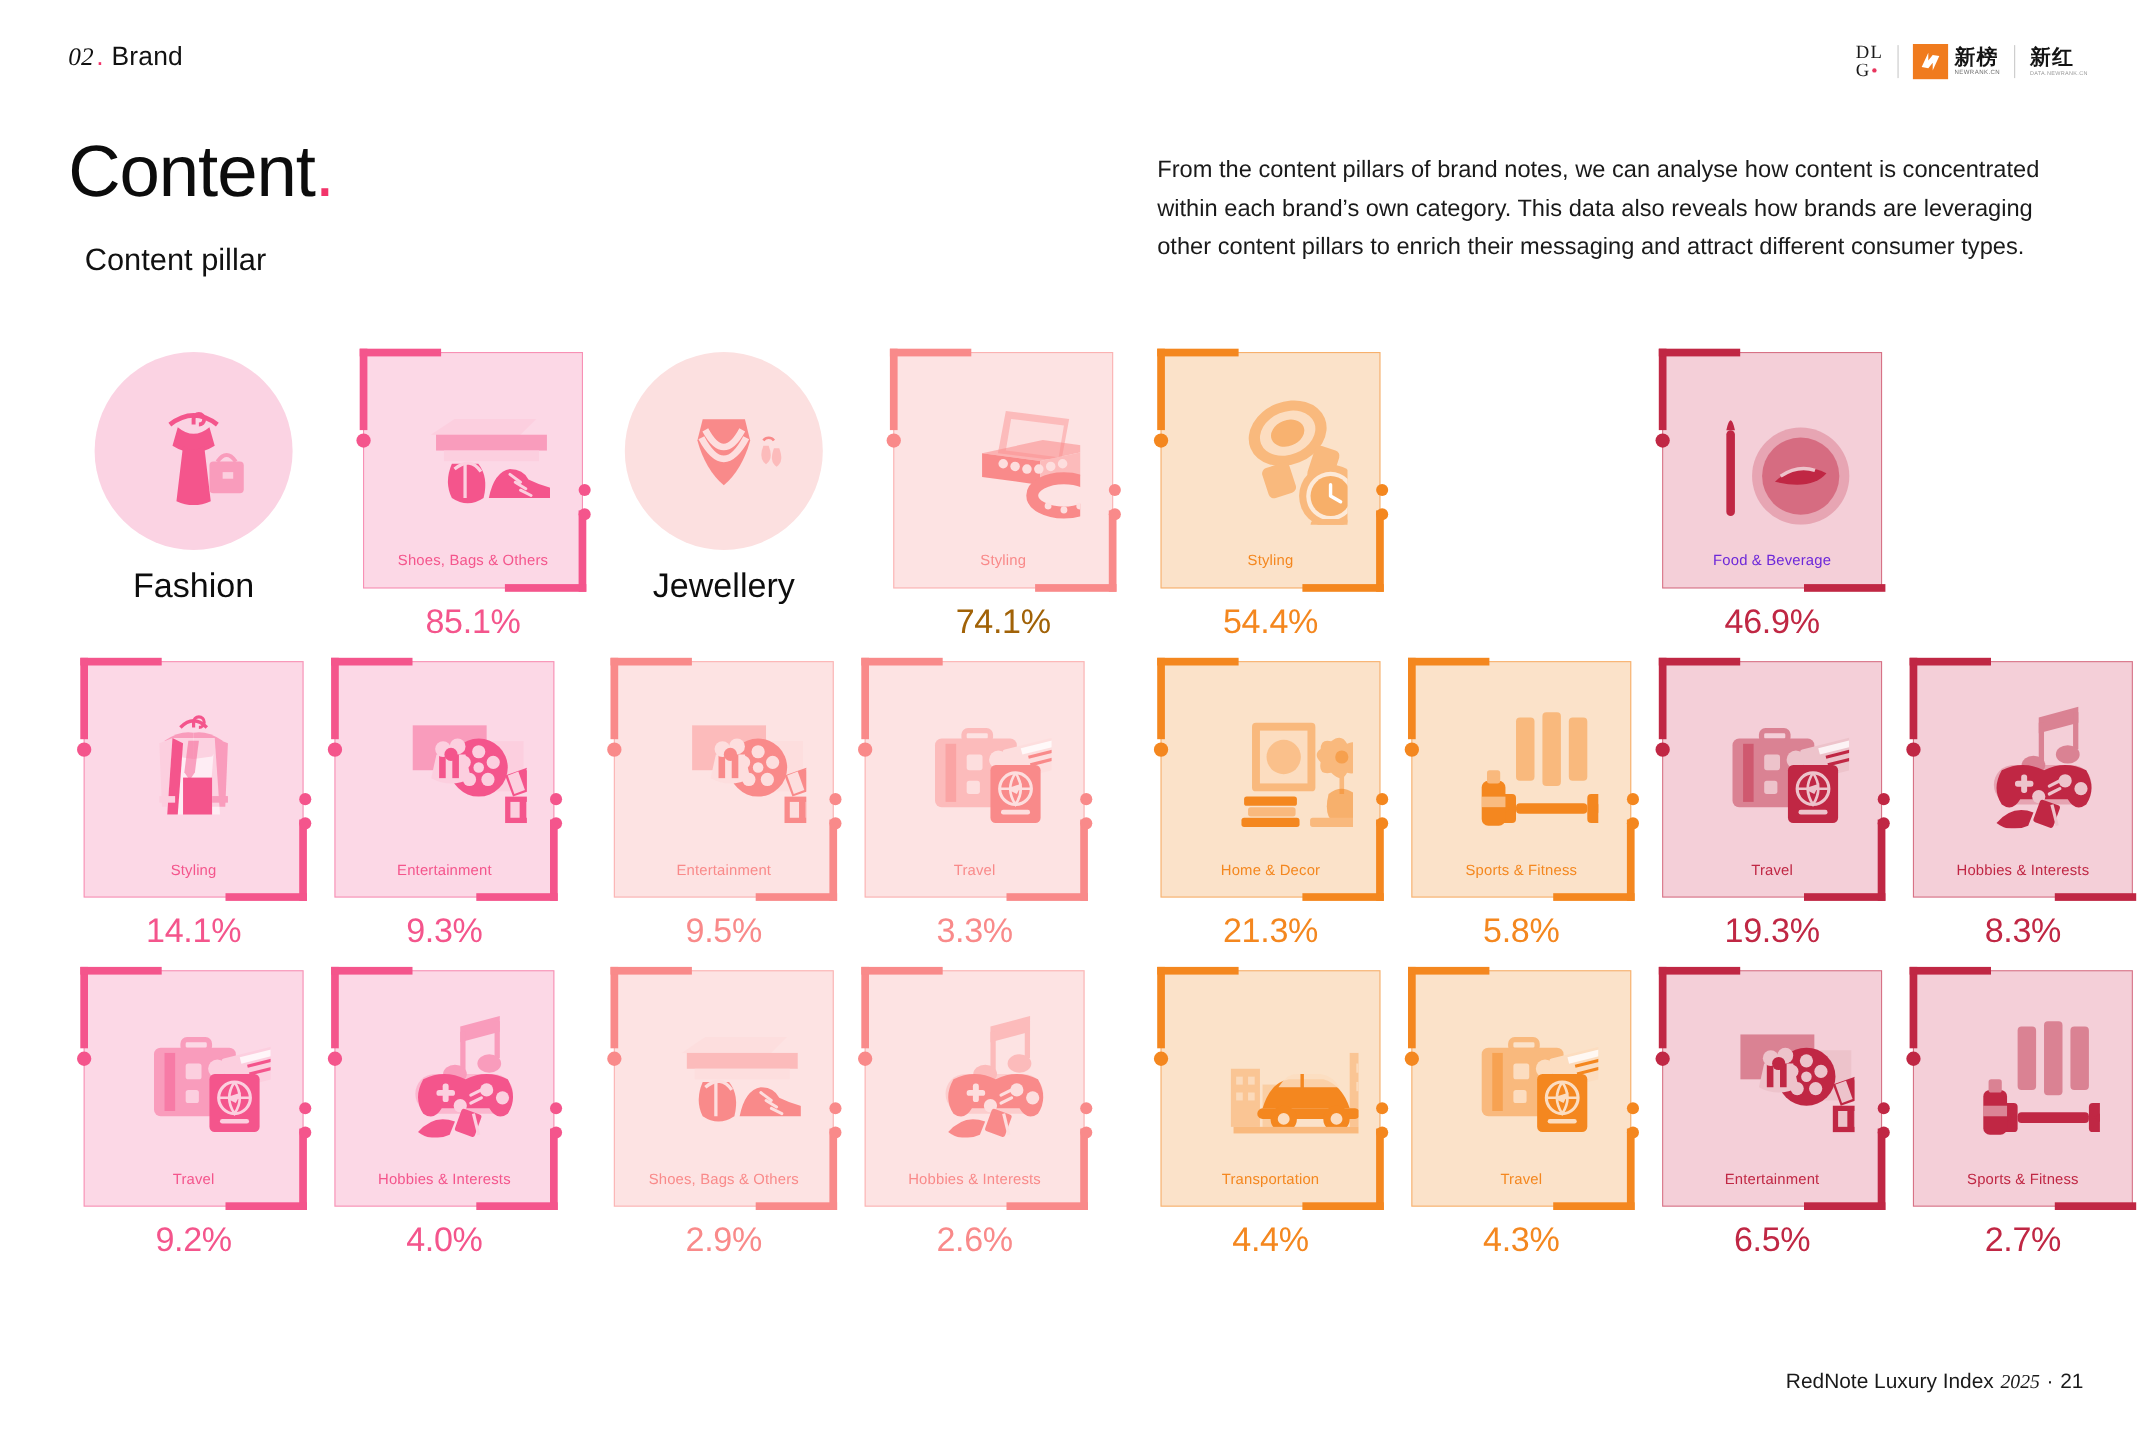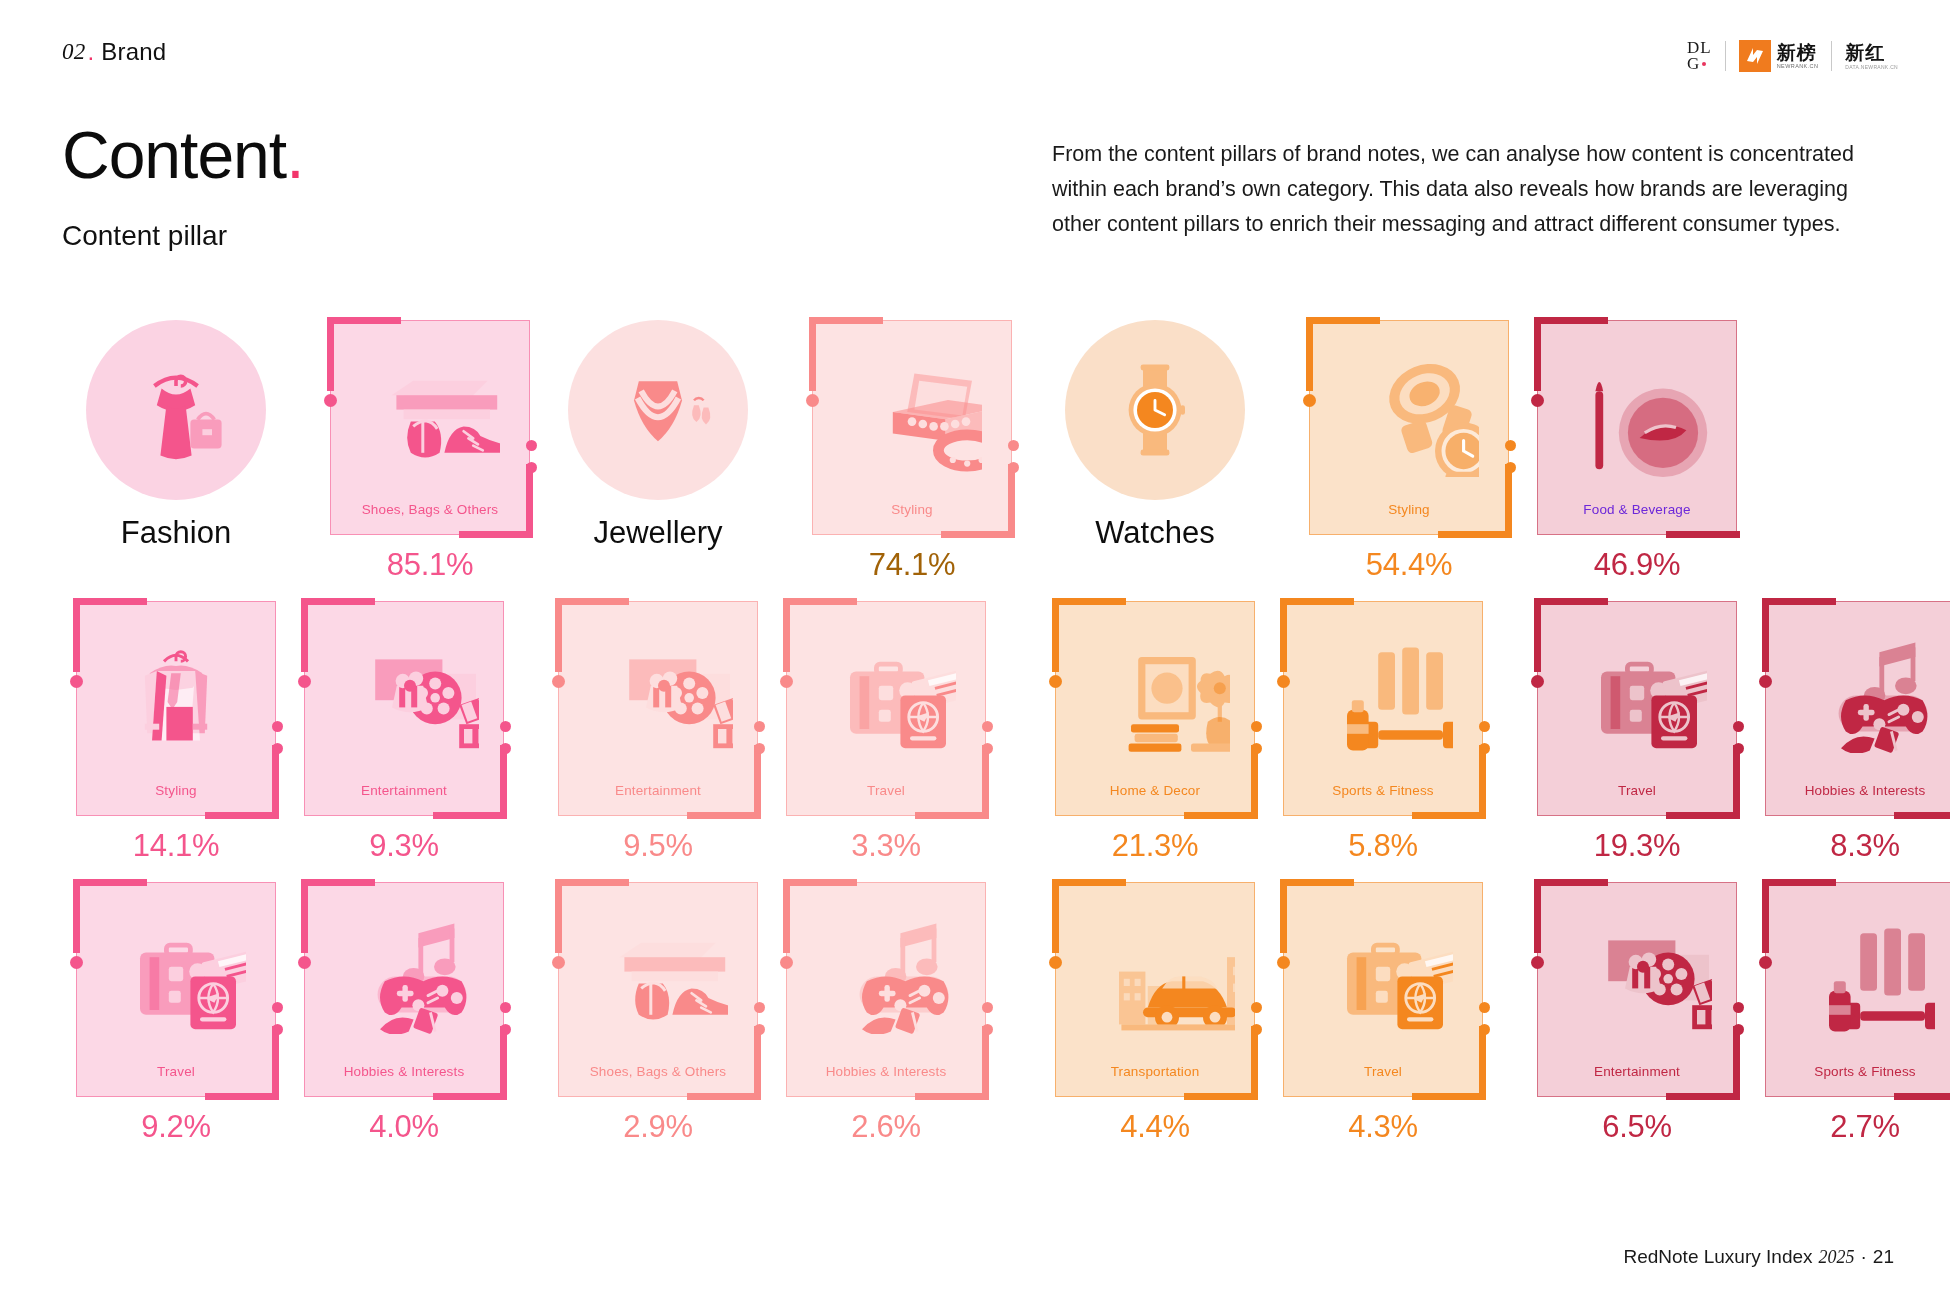--- a/index.html
+++ b/index.html
@@ -46,21 +46,21 @@
   .xh-en { font-size: 5px; color: #9a9a9a; letter-spacing: .3px; margin-top: 3px; }
 
   
   .title {
     position: absolute; left: 62px; top: 122px;
     font-size: 66px; color: #0c0c0c; font-weight: 400; letter-spacing: -1px;
     line-height: 1;
   }
   .title .tdot { color: #F2346A; }
   .subtitle {
-    position: absolute; left: 62px; top: 220px;
+    position: absolute; left: 77px; top: 220px;
     font-size: 28px; color: #111; font-weight: 400;
   }
   .intro {
     position: absolute; left: 1052px; top: 137px; width: 840px;
     font-size: 21.5px; line-height: 1.62; color: #1a1a1a;
   }
 
   
   .board { position: absolute; left: 0; top: 320px; width: 1950px; }
   .halves { display: flex; }
@@ -577,36 +577,20 @@
       <div class="card-label" style="color:#F98A8A">Hobbies &amp; Interests</div>
     </div>
     <div class="pct" style="color:#F98A8A">2.6%</div>
   </div>
             </div>
           </div>
         </div>
         <div class="half" style="padding-left:66px;display:flex">
           <div class="grp-rows">
             <div class="row">
-  <div class="brandblk">
-    <div class="circle" style="background:#FADFC8">
-                  <svg width="120" height="120" viewBox="0 0 100 100">
-      <rect x="40" y="14" width="20" height="22" rx="3" fill="#f9b97d"></rect>
-      <rect x="40" y="64" width="20" height="22" rx="3" fill="#f9b97d"></rect>
-      <rect x="38" y="12" width="24" height="5" rx="2" fill="#f9b97d"></rect>
-      <rect x="38" y="83" width="24" height="5" rx="2" fill="#f9b97d"></rect>
-      <circle cx="50" cy="50" r="22" fill="#f9b97d"></circle>
-      <circle cx="50" cy="50" r="18" fill="#fff"></circle>
-      <circle cx="50" cy="50" r="15" fill="#F4871F"></circle>
-      <path d="M50 50 l0-8 M50 50 l8 4" stroke="#fff" stroke-width="2.4" fill="none" stroke-linecap="round"></path>
-      <rect x="71" y="46" width="4" height="8" rx="2" fill="#f9b97d"></rect>
-                  </svg>
-                </div>
-    <div class="brandname"><span>Watches</span></div>
-  </div>
   <div class="card-wrap">
     <div class="card">
       <div class="card-bg" style="background:#FBE2C9"></div>
       <div class="card-thin" style="border-color:#F4871F"></div>
       <span class="brk brk-tl-v" style="background:#F4871F"></span>
       <span class="brk brk-tl-h" style="background:#F4871F"></span>
       <span class="brk brk-br-v" style="background:#F4871F"></span>
       <span class="brk brk-br-h" style="background:#F4871F"></span>
       <span class="brk dot1" style="background:#F4871F"></span>
       <span class="brk dot2" style="background:#F4871F"></span>

